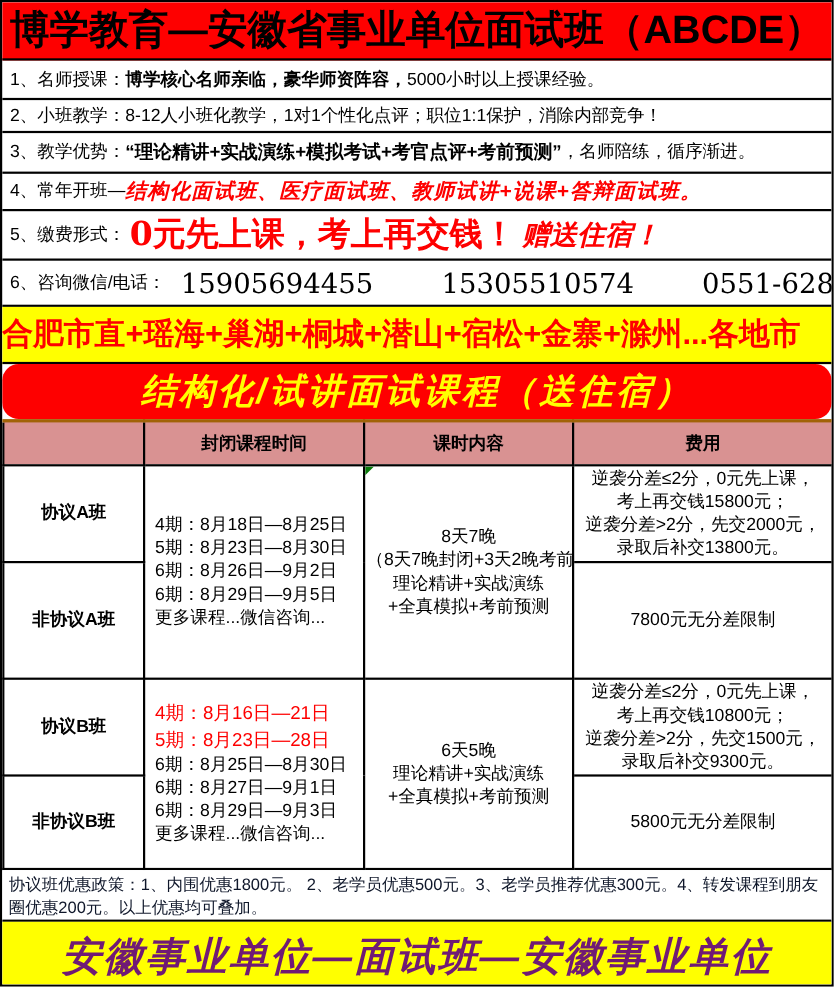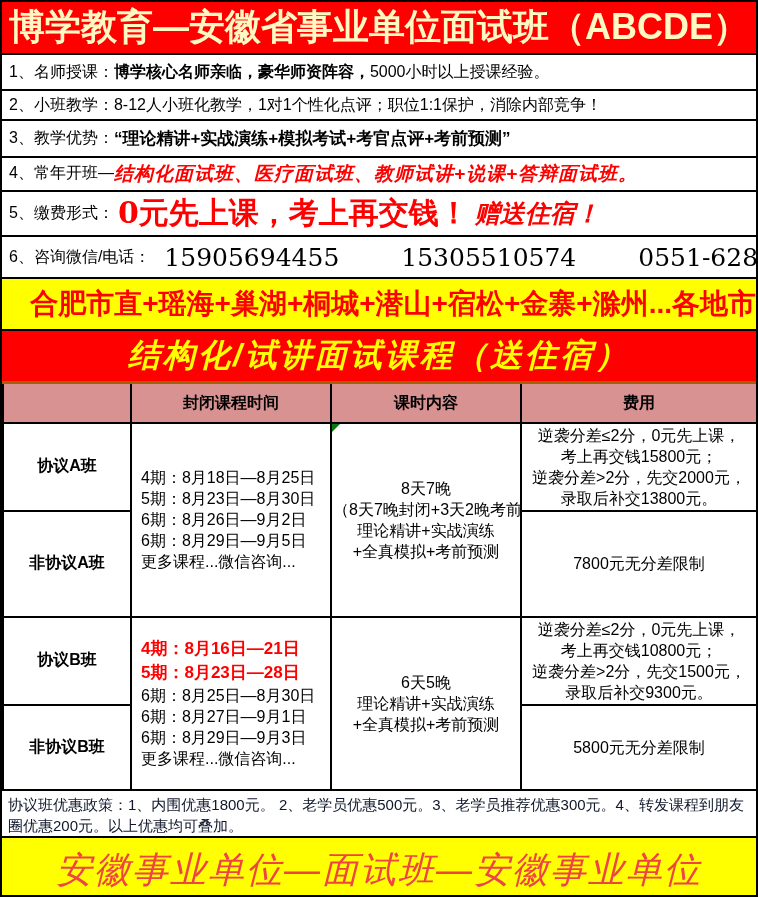--- a/index.html
+++ b/index.html
@@ -9,83 +9,83 @@
     font-family:"Liberation Sans",sans-serif;
     display:flex;flex-direction:column;overflow:hidden;
   }
   
   .title-banner{
     height:53px;flex:0 0 auto;background:#fe0000;
     border-bottom:2px solid #000;box-sizing:border-box;
     display:flex;align-items:center;justify-content:center;
   }
   .title-banner .t{
-    color:#fef9c3;font-size:36px;font-weight:bold;white-space:nowrap;
+    color:#000000;font-size:36px;font-weight:bold;white-space:nowrap;
   }
   
   .feat{
     box-sizing:border-box;border-bottom:2px solid #000;
     display:flex;align-items:center;padding:0 0 0 7px;
     font-size:16px;color:#000;white-space:nowrap;
   }
   .f1{height:38px}.f2{height:31px}.f3{height:38px}.f4{height:36px}.f5{height:47px}.f6{height:44px}
   .feat .b{font-weight:bold;}
   .f3 .b{font-size:17px;}
   .f4 .red-script{color:#fe0000;font-weight:bold;font-style:italic;font-size:19px;letter-spacing:1px;}
   .f5 .red-big{color:#fe0000;font-weight:bold;font-size:30px;font-family:"DejaVu Serif",serif;margin-left:4px;}
   .f5 .red-script{color:#fe0000;font-weight:bold;font-style:italic;font-size:25px;margin-left:6px;}
   .f6 .phone{font-family:"DejaVu Serif",serif;font-size:25px;margin-left:14px;}
   .f6 .phone + .phone{margin-left:62px;}
   
   .cities-banner{
     height:52px;flex:0 0 auto;background:#ffff00;border-bottom:2px solid #000;box-sizing:border-box;
-    display:flex;align-items:center;justify-content:flex-end;
+    display:flex;align-items:center;justify-content:flex-start;
   }
   .cities-banner .t{color:#fe0000;font-weight:bold;font-size:28px;white-space:nowrap;}
   .course-banner{
     height:50px;flex:0 0 auto;background:#fe0000;box-sizing:border-box;
-    display:flex;align-items:center;justify-content:center;
+    display:flex;align-items:center;justify-content:center;border-radius:15px;
   }
   .course-banner .t{color:#ffff00;font-weight:bold;font-style:italic;font-size:32px;letter-spacing:3px;white-space:nowrap;}
   
   table.course{
     width:100%;border-collapse:collapse;table-layout:fixed;flex:0 0 auto;
     border-top:3px solid #a16207;
   }
   table.course th,table.course td{
     border:2px solid #000;box-sizing:border-box;
     font-size:16px;color:#000;overflow:hidden;
   }
   table.course th{
     background:#d99292;height:40px;font-weight:bold;font-size:16px;text-align:center;
   }
   td.rowlabel{font-weight:bold;font-size:17px;text-align:center;}
   td.h-a1{height:82px}td.h-a2{height:106px}td.h-b1{height:78px}td.h-b2{height:85px}
   td.schedule{text-align:left;padding-left:9px;vertical-align:middle;}
   td.schedule .line{line-height:21px;font-size:16px;white-space:nowrap;}
-  td.schedule .line.red{color:#fe0000;font-weight:bold;font-size:17px;line-height:24px;}
+  td.schedule .line.red{color:#fe0000;font-weight:normal;font-size:17px;line-height:24px;}
   td.content{text-align:center;vertical-align:middle;position:relative;}
   td.content .line{line-height:21px;font-size:16px;white-space:nowrap;}
   td.fee{text-align:center;vertical-align:middle;}
   td.fee .line{line-height:21px;font-size:16px;white-space:nowrap;}
   .note-tri{
     position:absolute;top:0;left:0;width:0;height:0;
     border-top:8px solid #0a7a0a;border-right:8px solid transparent;
   }
   
   .policy{
     box-sizing:border-box;height:49px;border-bottom:2px solid #000;
     padding:3px 6px 0 6px;font-size:15px;line-height:21px;color:#0f172a;background:#fff;
   }
   .footer-banner{
     flex:1 1 auto;background:#ffff00;
     display:flex;align-items:center;justify-content:center;
   }
   .footer-banner .t{
-    color:#ef4444;font-weight:normal;font-style:italic;font-size:36px;letter-spacing:2px;white-space:nowrap;
+    color:#701a75;font-weight:bold;font-style:italic;font-size:36px;letter-spacing:2px;white-space:nowrap;
     margin-top:8px;
   }
 </style>
 </head>
 <body>
 
 <div class="page">
 
   <div class="title-banner">
     <span class="t">博学教育—安徽省事业单位面试班（ABCDE）</span>
@@ -96,20 +96,21 @@
       <span class="b">博学核心名师亲临，豪华师资阵容，</span>
       <span>5000小时以上授课经验。</span>
   </div>
   <div class="feat f2">
     <span>2、小班教学：</span>
       <span>8-12人小班化教学，1对1个性化点评；职位1:1保护，消除内部竞争！</span>
   </div>
   <div class="feat f3">
     <span>3、教学优势：</span>
       <span class="b">“理论精讲+实战演练+模拟考试+考官点评+考前预测”</span>
+      <span>，名师陪练，循序渐进。</span>
   </div>
   <div class="feat f4">
     <span>4、常年开班—</span>
       <span class="red-script">结构化面试班、医疗面试班、教师试讲+说课+答辩面试班。</span>
   </div>
   <div class="feat f5">
     <span>5、缴费形式：</span>
       <span class="red-big">0元先上课，考上再交钱！</span>
       <span class="red-script">赠送住宿！</span>
   </div>

